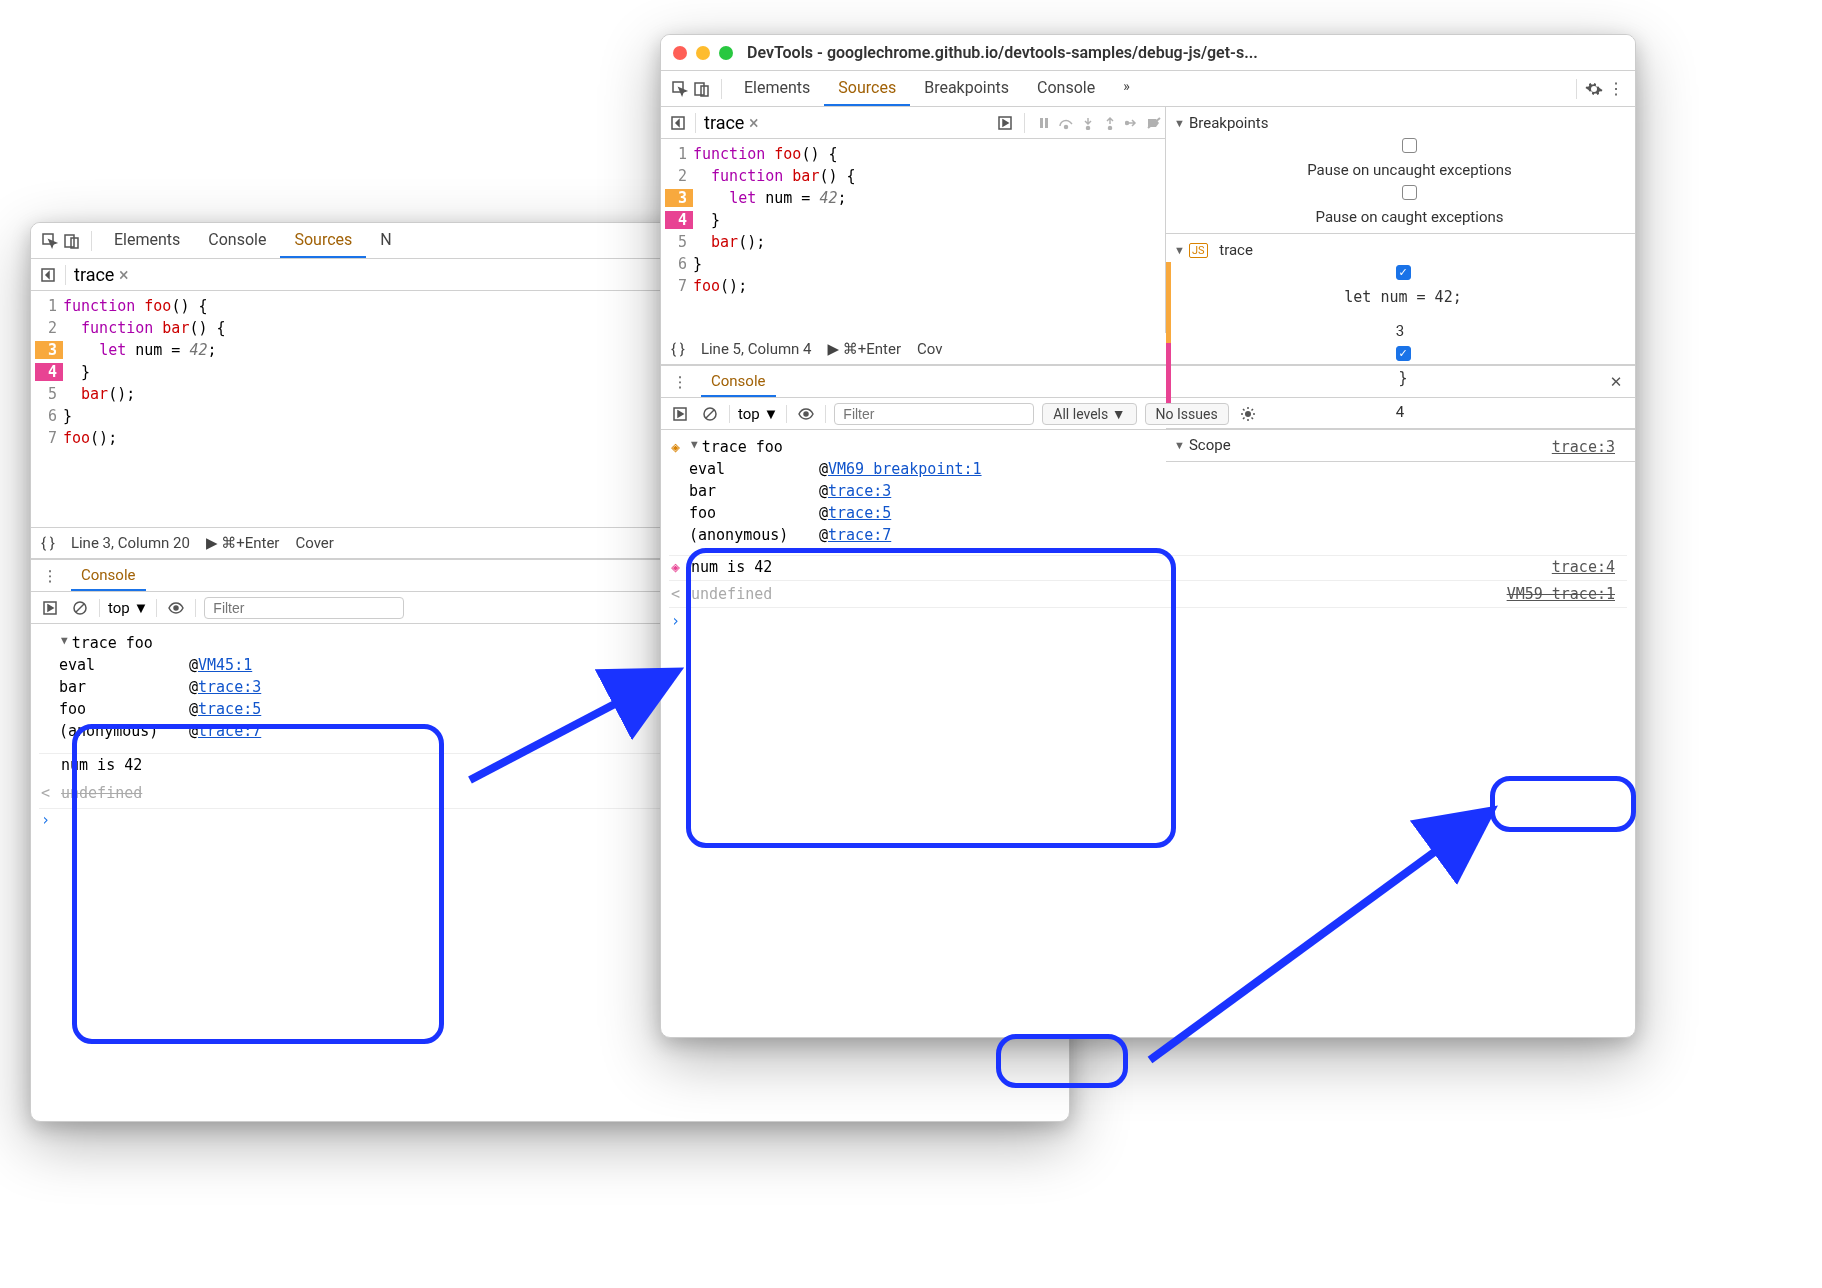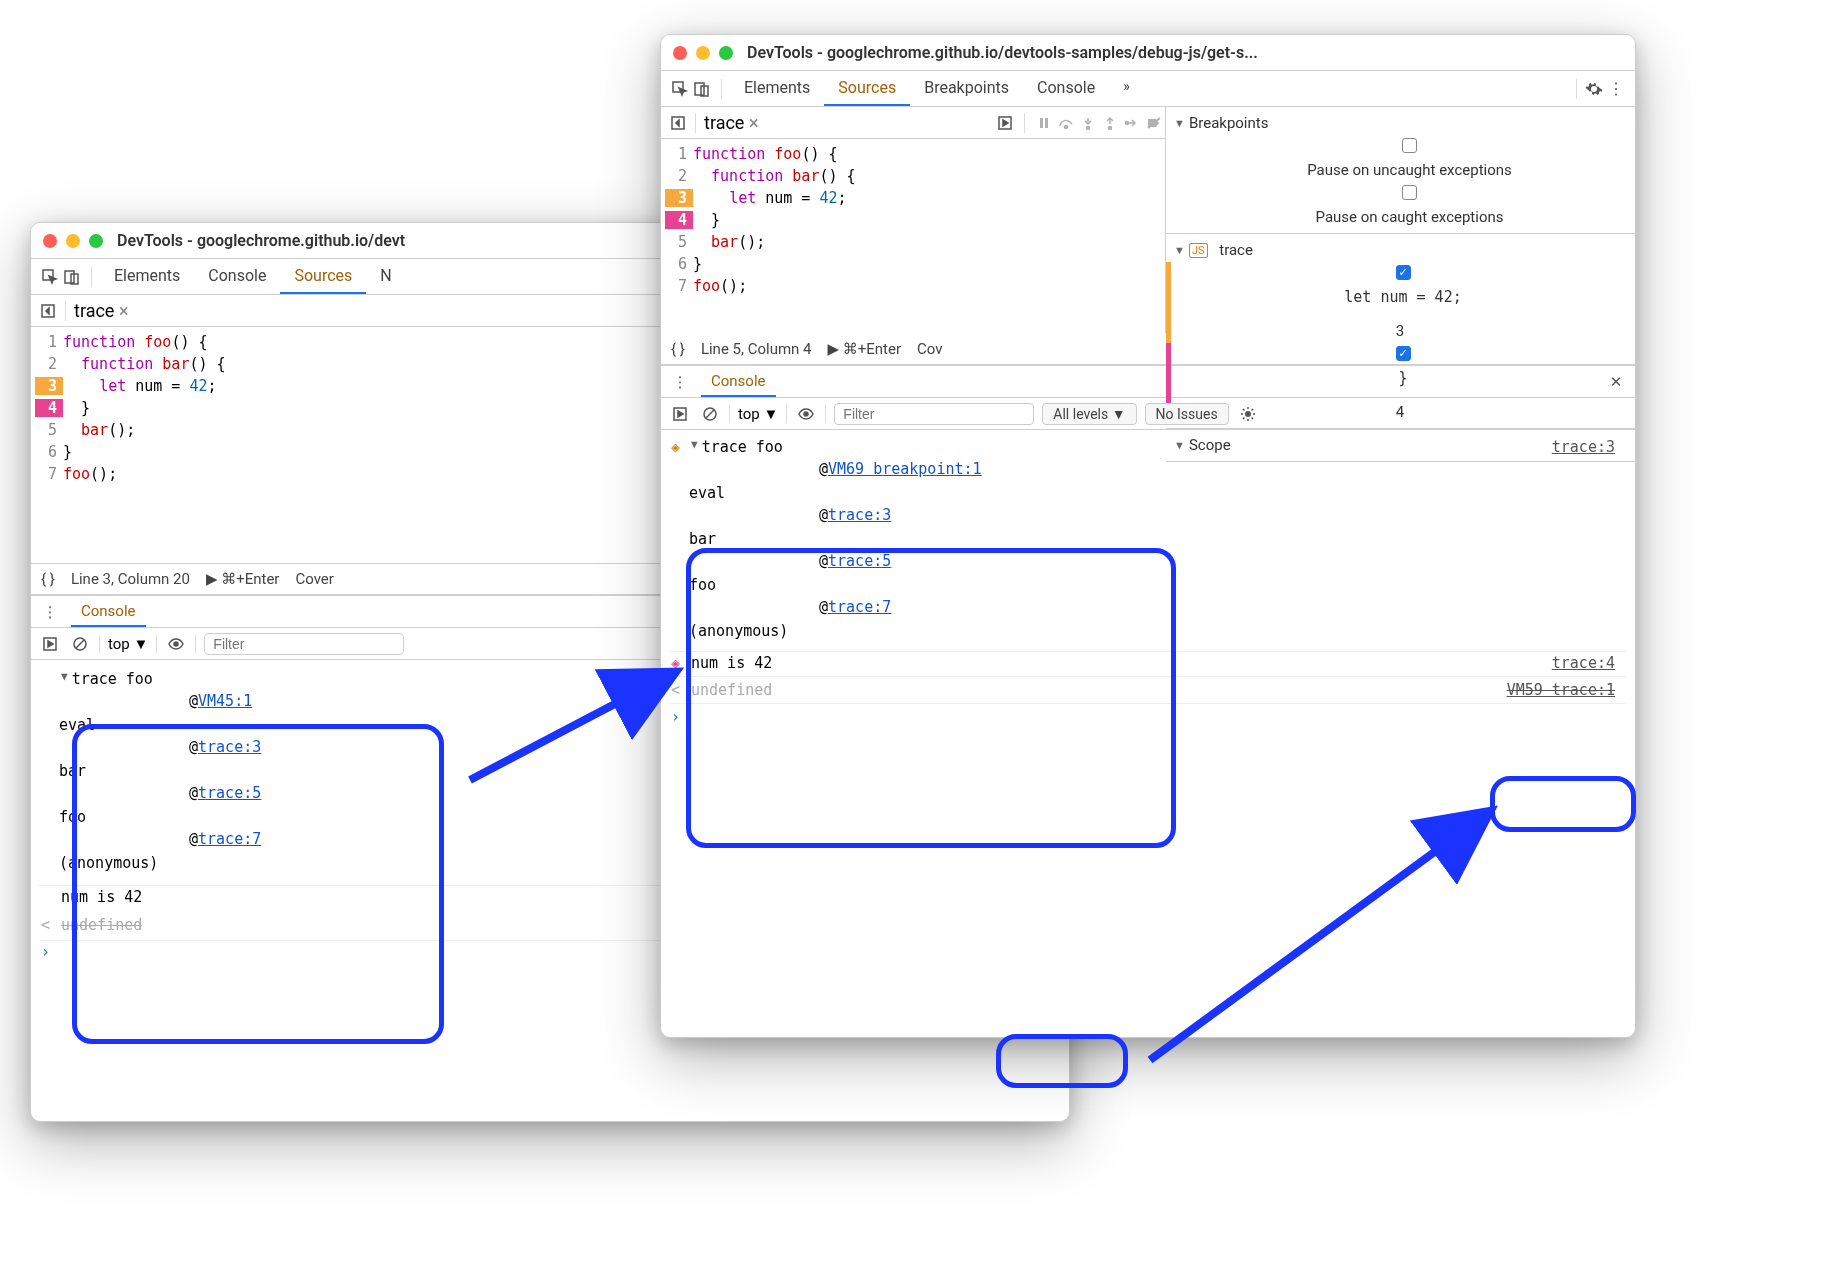--- a/index.html
+++ b/index.html
@@ -40,59 +40,51 @@
   .subbar { display:flex; align-items:center; border-bottom:1px solid #d0d0d0; height:32px; background:#fff; font-size:18px;}
   .mono { font-family: Menlo, Consolas, monospace; font-size:15px; }
   .gutter { display:inline-block; width:28px; text-align:right; color:#888; padding-right:6px;}
   .codeline { display:flex; align-items:center; height:22px;}
   .code-area { padding:4px 0 4px 4px; }
   .marker3 { background:#f8a93e; color:#fff; font-weight:600; padding:0 6px 0 4px; position:relative;}
   .marker3::before { content:"?"; position:absolute; left:-16px; color:#f8a93e; font-weight:700;}
   .marker4 { background:#e84393; color:#fff; font-weight:600; padding:0 6px 0 4px; position:relative;}
   .marker4::before { content:"··"; position:absolute; left:-20px; color:#e84393; font-weight:700; letter-spacing:-2px;}
   .kw-purp { color:#aa00aa; }
-  .kw-blue { color:#0369a1; }
+  .kw-blue { color:#737373;font-style:italic; }
   .kw-red { color:#cc0000; }
   .statusline { display:flex; align-items:center; gap:16px; border-top:1px solid #d0d0d0; border-bottom:1px solid #d0d0d0; height:32px; padding:0 10px; font-size:15px; color:#444;}
   .side-panel { border-left:1px solid #d0d0d0; }
   .side-sec { border-bottom:1px solid #d0d0d0; padding:4px 8px; font-size:15px; color:#333;}
   .side-hdr { display:flex; align-items:center; gap:4px; padding:3px 0;}
   .disclosure { font-size:11px; color:#666; }
   .chk { width:15px; height:15px; border:1px solid #888; border-radius:3px; display:inline-flex; align-items:center; justify-content:center; font-size:11px; color:#fff;}
   .chk.checked { background:#1a73e8; border-color:#1a73e8;}
   .console-pane { border-top:1px solid #d0d0d0;}
   .console-hdr { display:flex; align-items:center; height:32px; border-bottom:1px solid #d0d0d0; padding:0 8px; font-size:15px;}
   .console-row { display:flex; align-items:flex-start; padding:2px 10px; font-size:15px; }
   .console-link { color:#1155cc; text-decoration:underline; }
   .src-link { color:#555; text-decoration:underline; margin-left:auto; padding-right:10px;}
   .trace-tbl { padding-left:28px;}
   .trace-tbl .row { display:flex; padding:2px 0;}
-  .trace-tbl .fn { width:130px;margin-top:24px;}
+  .trace-tbl .fn { width:130px;}
   .btn-outline { border:1px solid #ccc; border-radius:4px; padding:2px 10px; font-size:14px; color:#444; background:#f7f7f7;}
   .highlight-box { position:absolute; border:5px solid #1a33ff; border-radius:20px; pointer-events:none; z-index:100;}
   .arrow { position:absolute; z-index:99; }
   .split { display:flex; }
   .split > .left { flex:1; }
   .filter-input { border:1px solid #ccc; border-radius:4px; padding:2px 8px; font-size:14px; width:200px;}
   .dbg-btn { opacity:0.45; }
   .bp-row { display:flex; align-items:center; gap:8px; padding:3px 0 3px 18px;flex-direction:column;}
   .overflow-chevron { font-size:14px;}
 </style>
 </head>
 <body>
 
 <div class="window" style="left:30px; top:222px; width:1040px; height:900px;">
-  <div class="titlebar">
-    <div class="traffic">
-      <div class="dot red"></div>
-      <div class="dot yellow"></div>
-      <div class="dot green"></div>
-    </div>
-    <div class="title-text">DevTools - googlechrome.github.io/devt</div>
-  </div>
   <div class="toolbar">
     <span class="ico">
         <svg width="18" height="18" viewBox="0 0 18 18" fill="none" stroke="currentColor" stroke-width="1.5">
           <rect x="2" y="2" width="10" height="10"></rect>
           <path d="M8 8l7 3-3 1-1 3z" fill="currentColor"></path>
         </svg>
       </span>
     <span class="ico">
         <svg width="18" height="18" viewBox="0 0 18 18" fill="none" stroke="currentColor" stroke-width="1.5">
           <rect x="2" y="3" width="9" height="12"></rect>

